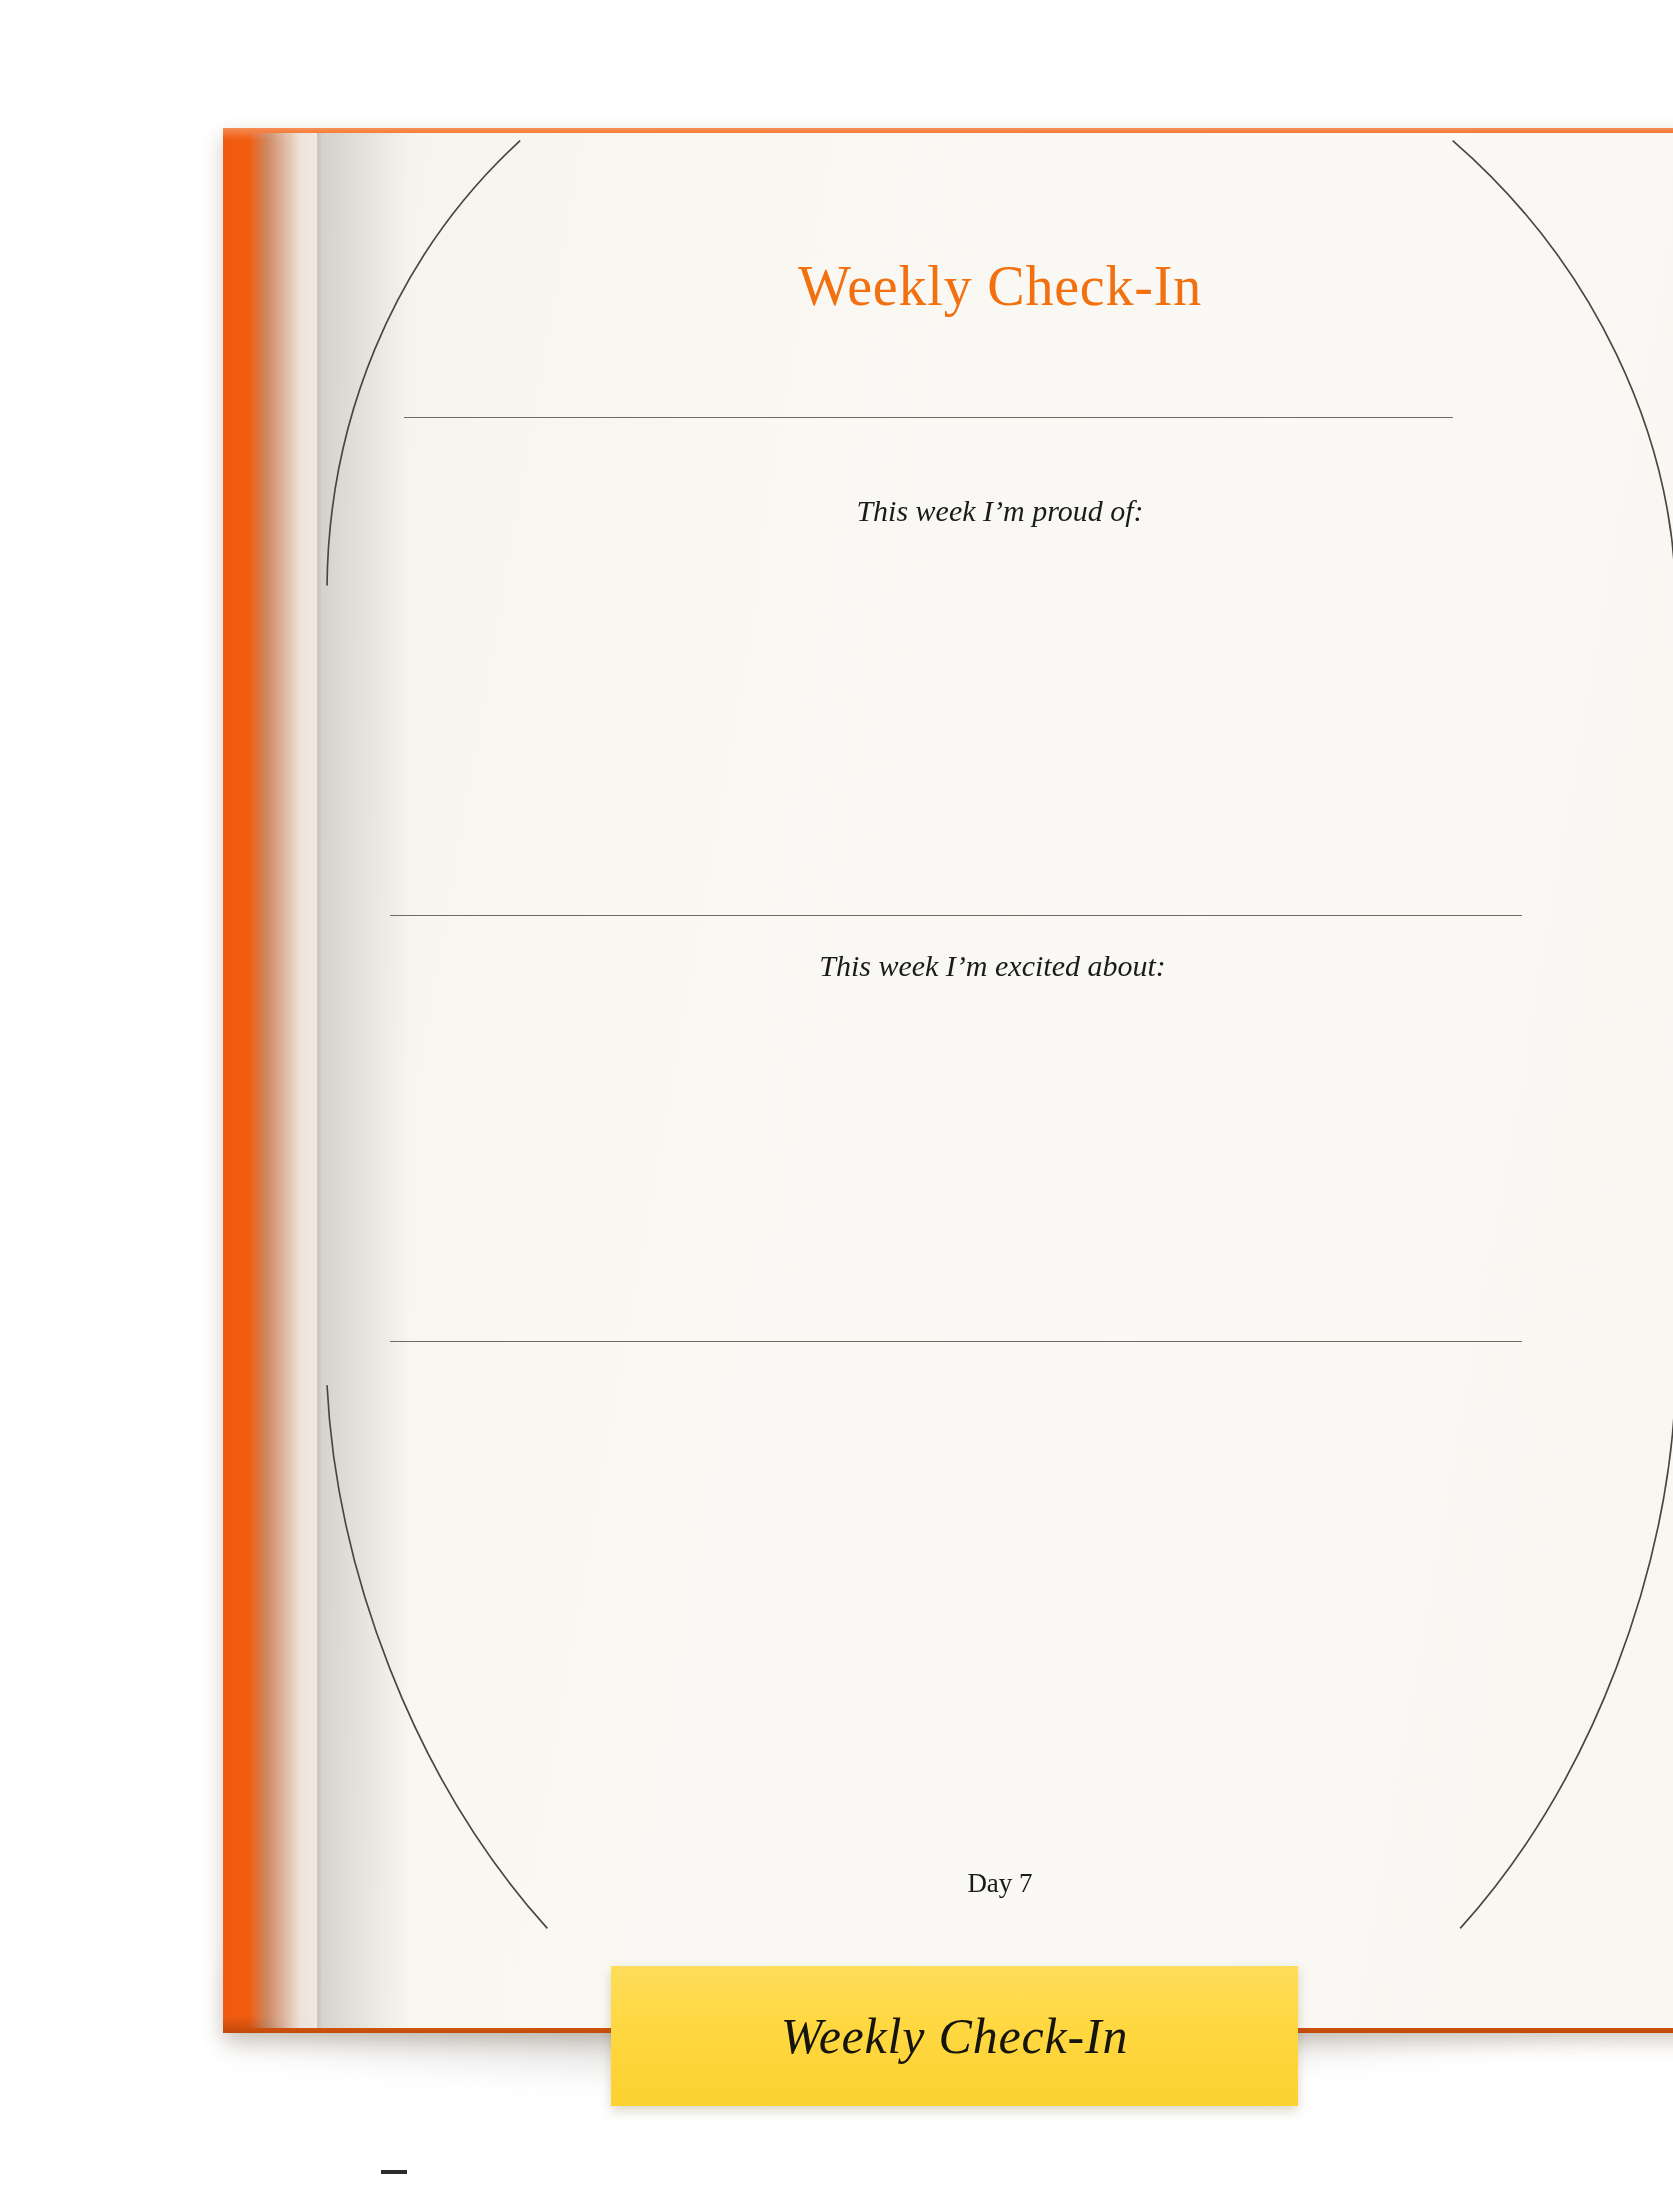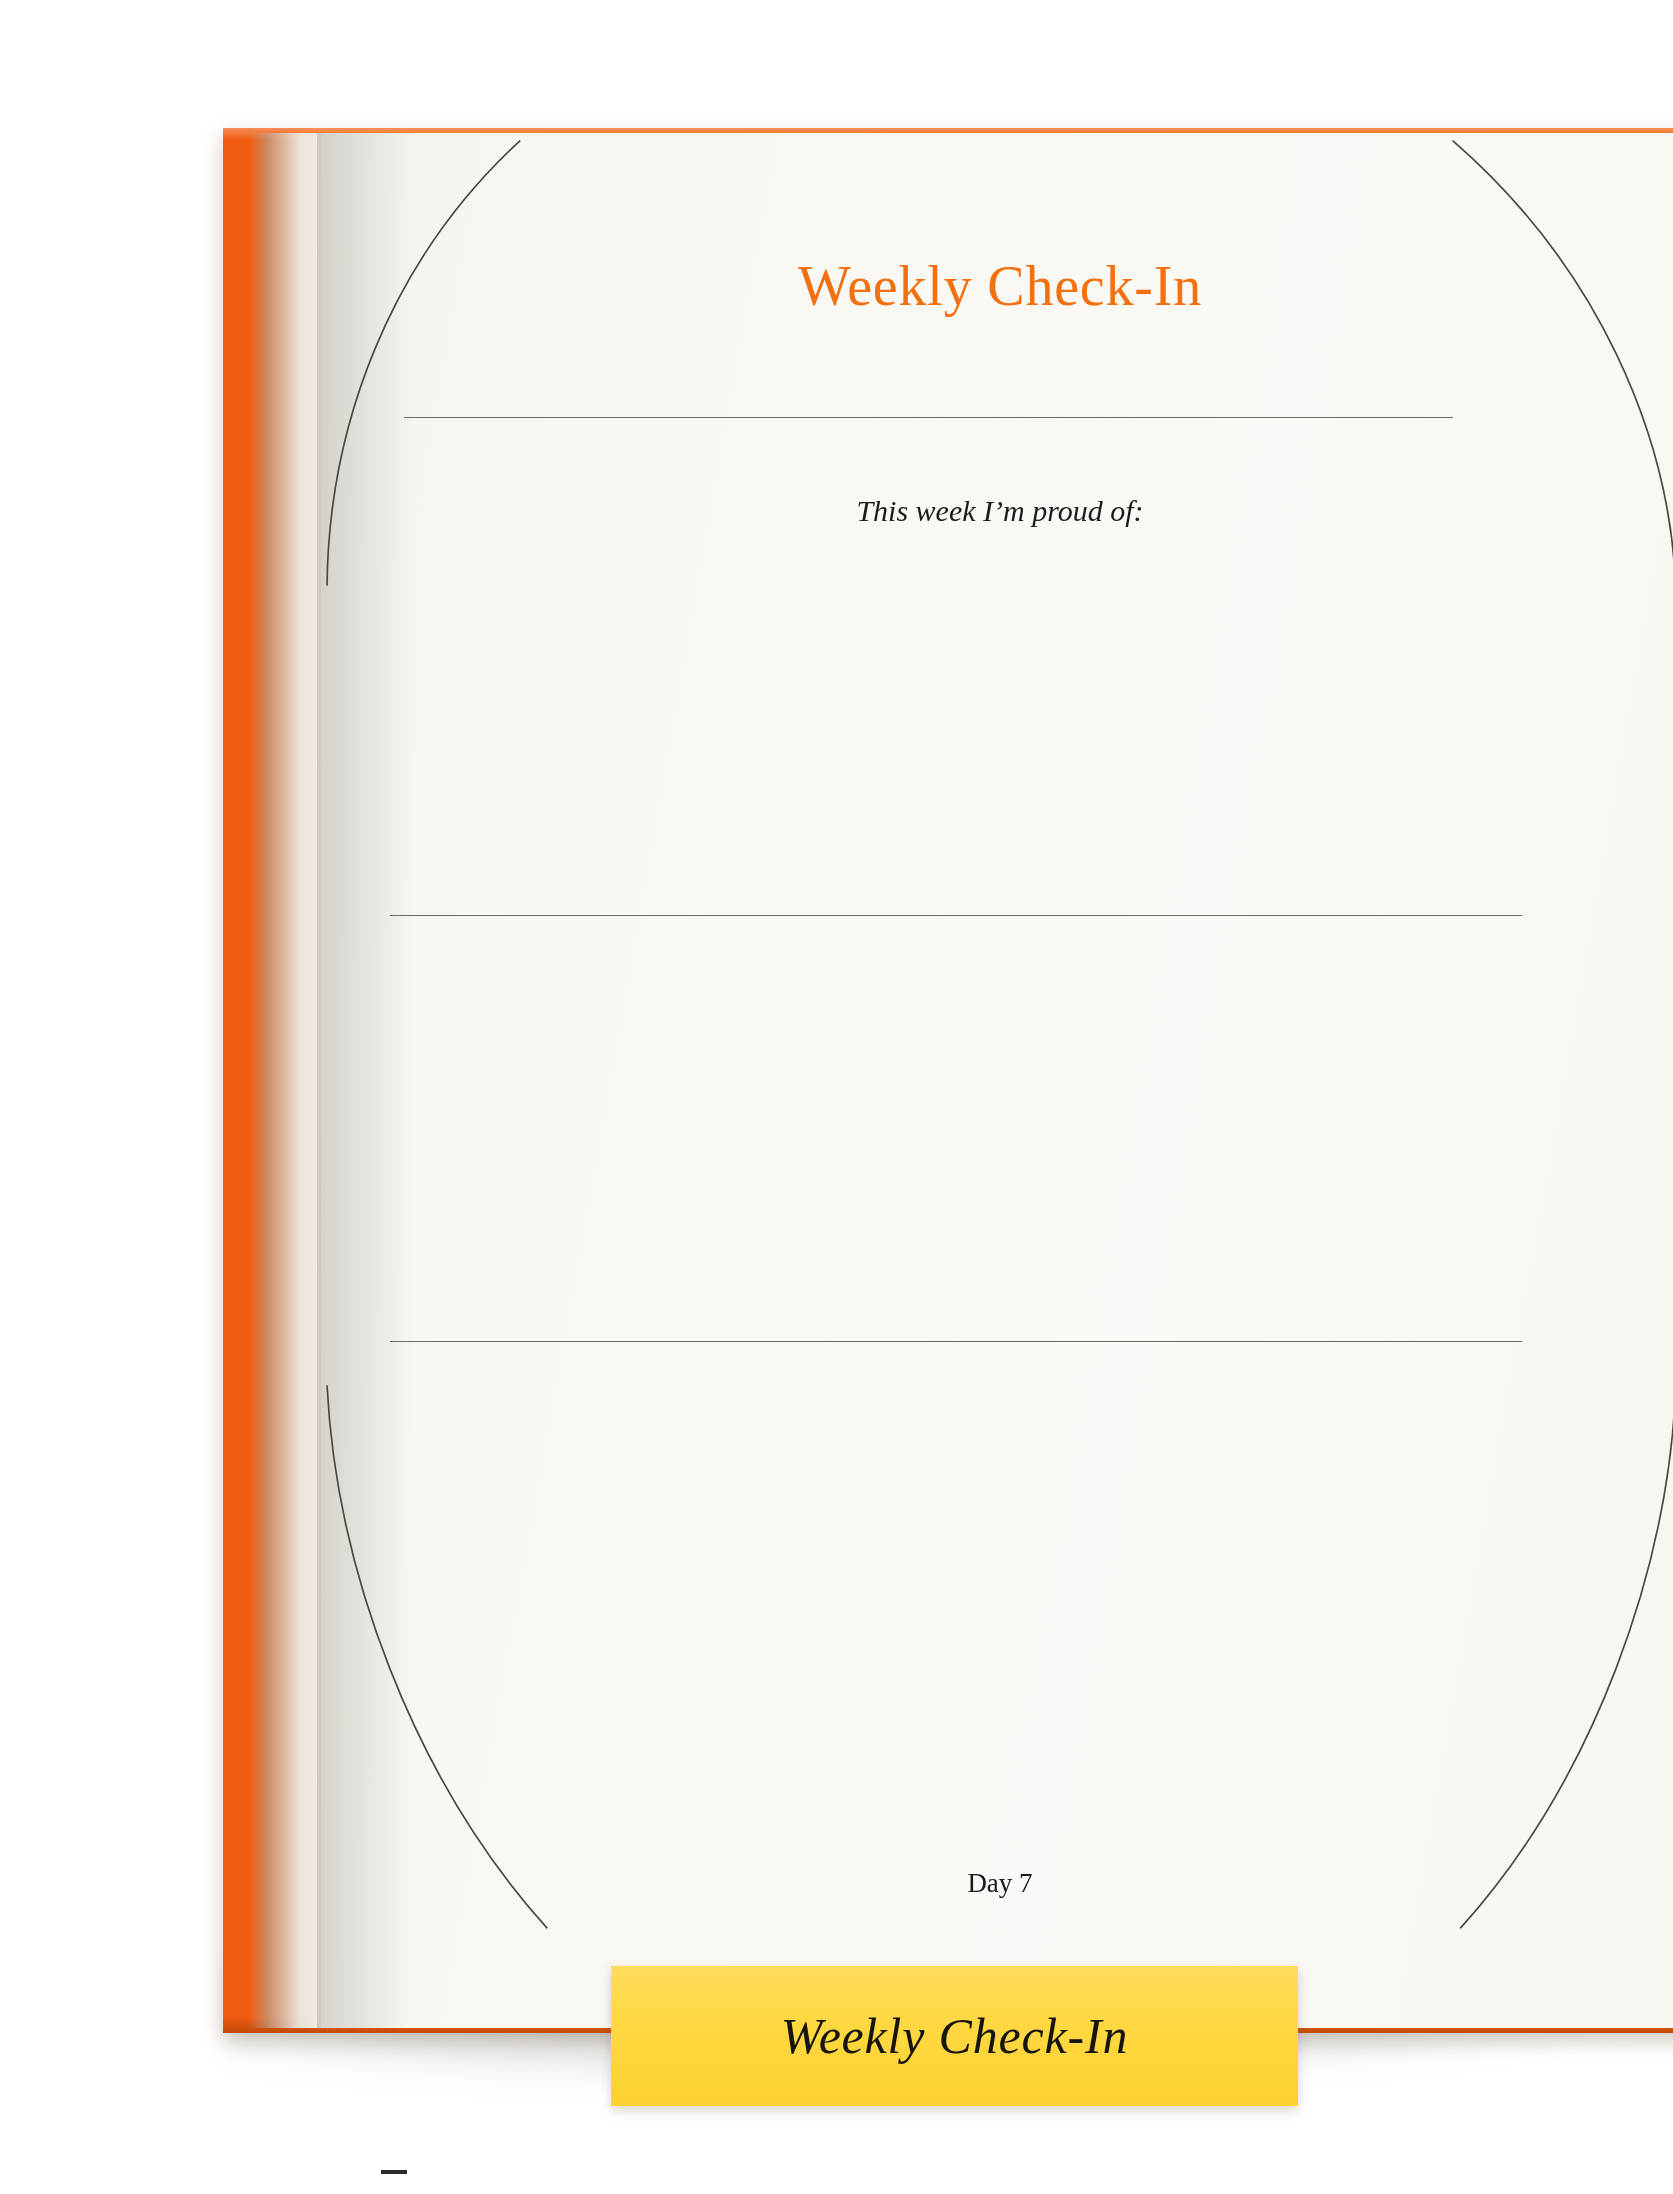--- a/index.html
+++ b/index.html
@@ -221,20 +221,21 @@
       <path d="M 8 1660 C 20 1900, 120 2180, 300 2380" fill="none" stroke="#4a463f" stroke-width="2.2"></path>
       <path d="M 1796 1660 C 1786 1900, 1690 2180, 1510 2380" fill="none" stroke="#4a463f" stroke-width="2.2"></path>
     </svg>
 
     <div class="page-title">Weekly Check-In</div>
 
     <div class="rule r1"></div>
     <div class="prompt p1">This week I’m proud of:</div>
 
     <div class="rule r2"></div>
+    <div class="prompt p2">This week I’m excited about:</div>
 
     <div class="rule r3"></div>
 
     <div class="day-label">Day 7</div>
   </div>
 
   <div class="bookmark">
     <span class="bookmark-label">Weekly Check-In</span>
   </div>
 

